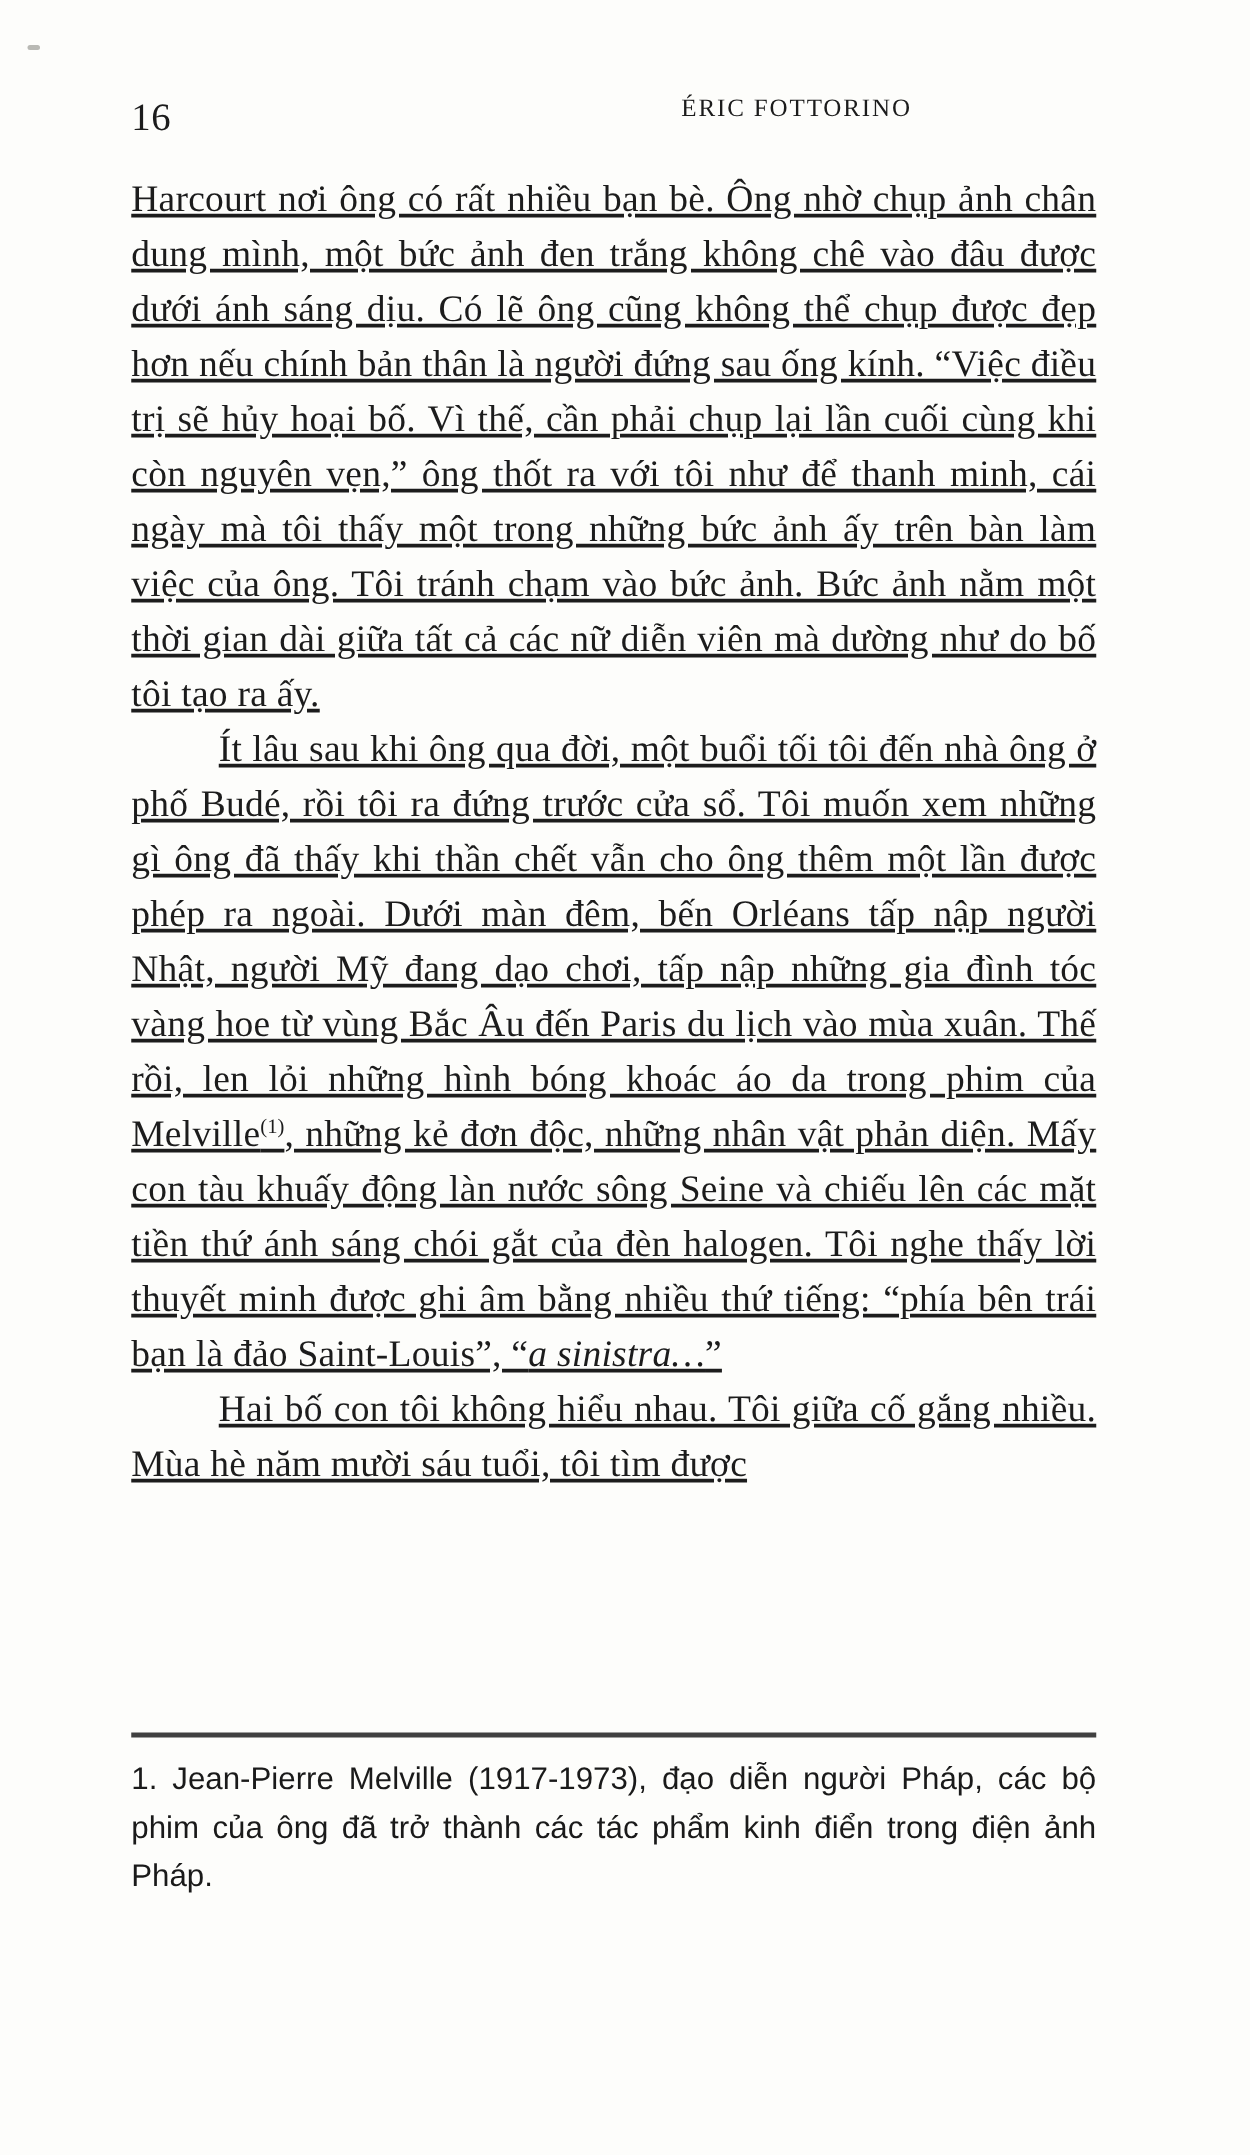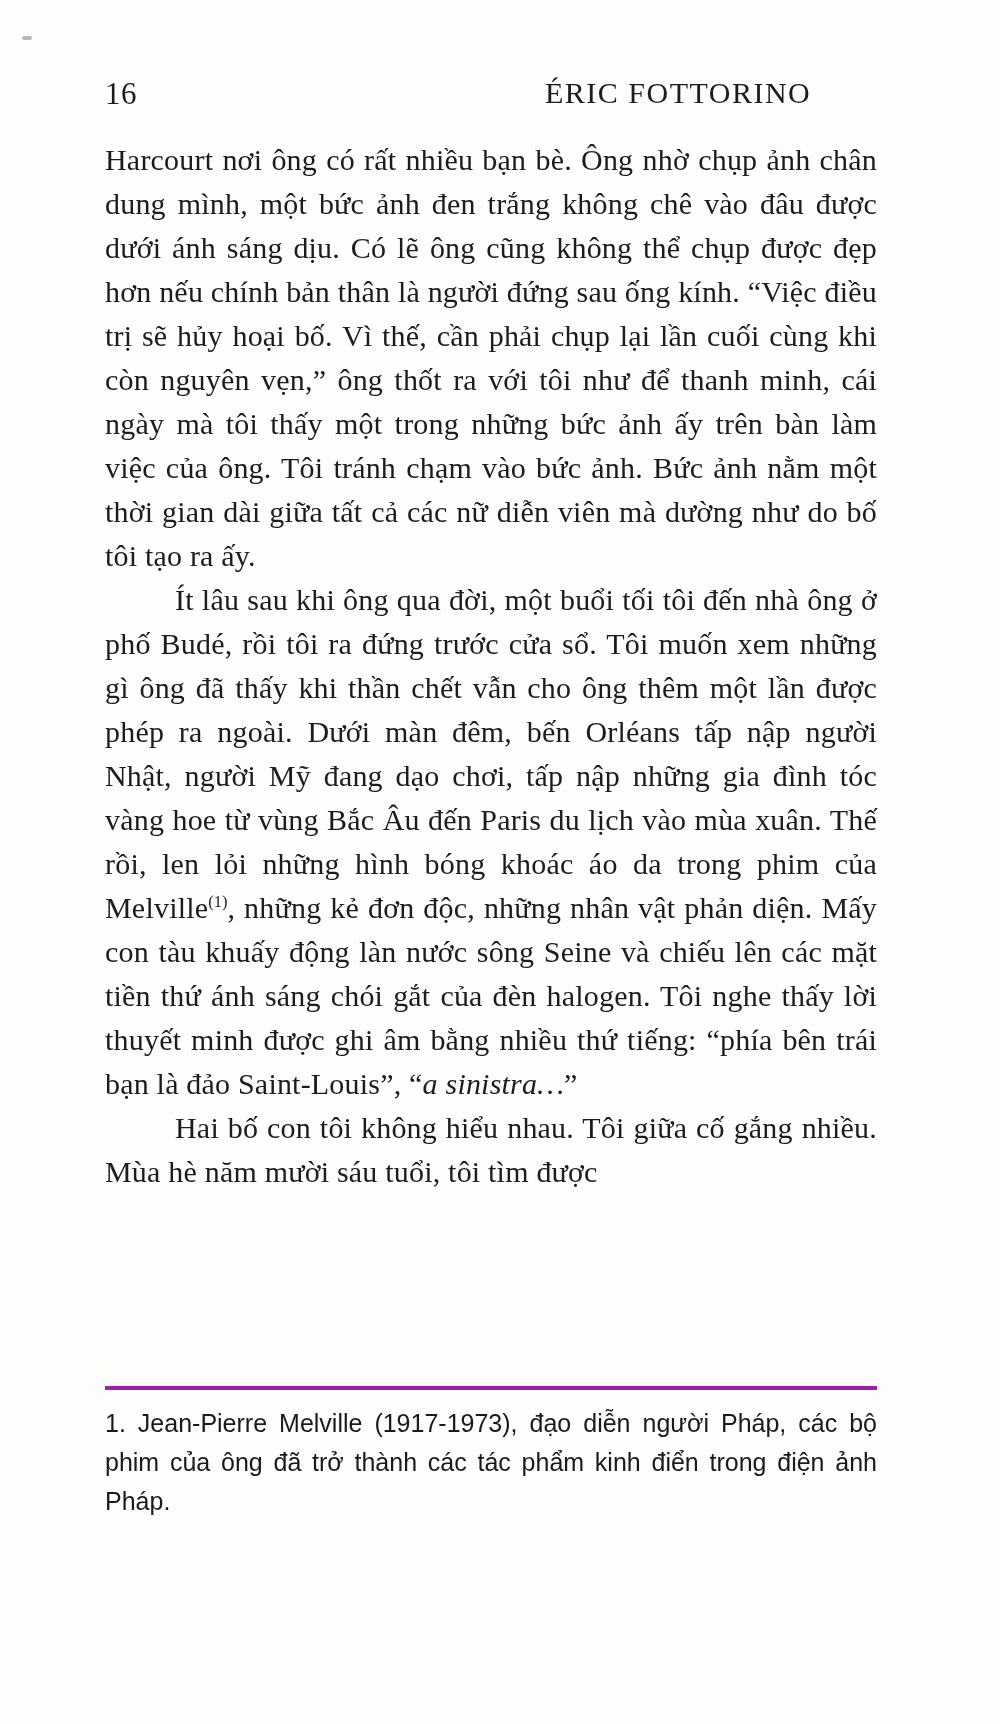--- a/index.html
+++ b/index.html
@@ -37,33 +37,34 @@
     position: absolute;
     left: 0;
     top: 0;
     font-size: 31px;
     letter-spacing: 0.5px;
   }
   .author {
     position: absolute;
     left: 440px;
     top: 0;
-    font-size: 30px;
+    font-size: 20px;
     letter-spacing: 1.5px;
     white-space: nowrap;
   }
   .body-text {
     position: absolute;
     top: 138px;
     left: 105px;
     width: 772px;
     font-size: 30px;
     line-height: 44px;
     text-align: justify;
     letter-spacing: 0.2px;
+    text-decoration: underline;
   }
   .body-text p {
     margin: 0;
     padding: 0;
   }
   .body-text p.indent {
     text-indent: 70px;
   }
   .sup {
     font-size: 0.55em;
@@ -72,21 +73,21 @@
     letter-spacing: 0;
   }
   .italic {
     font-style: italic;
   }
   .footnote {
     position: absolute;
     top: 1386px;
     left: 105px;
     width: 772px;
-    border-top: 4px solid #a21caf;
+    border-top: 4px solid #404040;
     padding-top: 14px;
     font-family: "Liberation Sans", "DejaVu Sans", sans-serif;
     font-size: 25px;
     line-height: 39px;
     text-align: justify;
     color: #1a1a1a;
   }
 </style>
 </head>
 <body>

